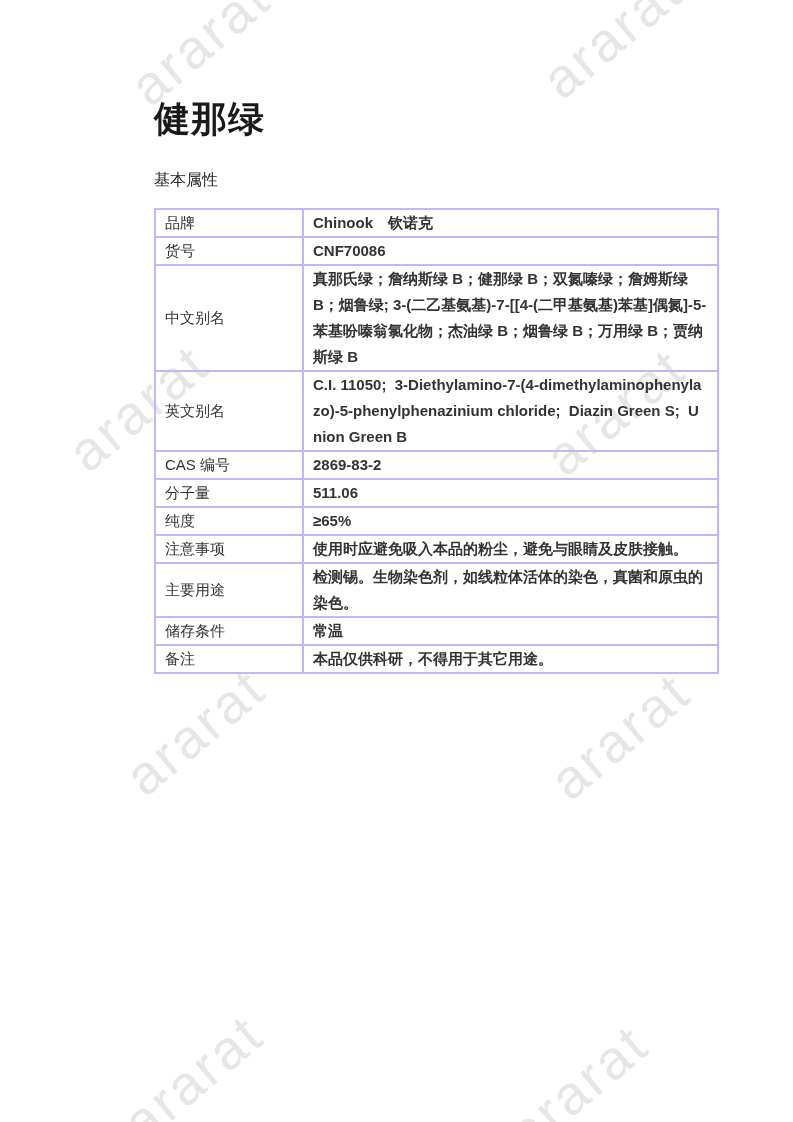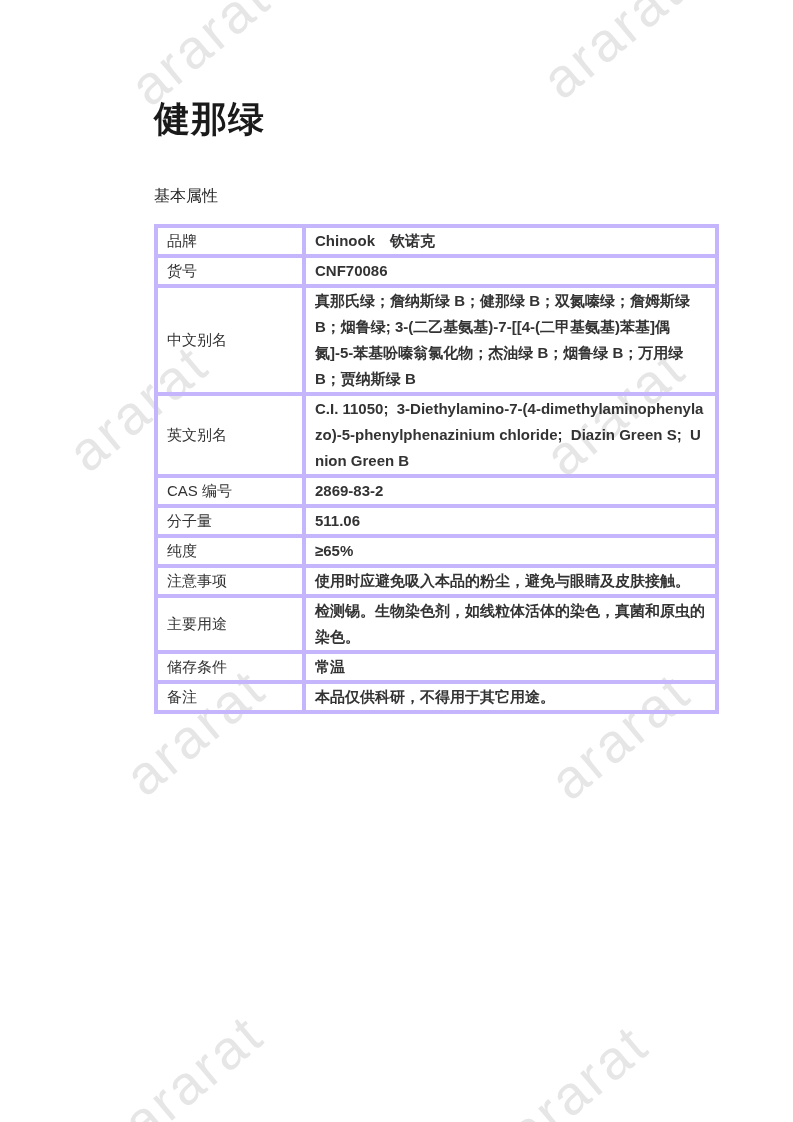--- a/index.html
+++ b/index.html
@@ -42,34 +42,34 @@
     padding-left: 38px;
   }
   .doc-title {
     font-size: 36px;
     line-height: 44px;
     font-weight: 600;
     color: #1a1a1a;
     letter-spacing: 1px;
   }
   .section-title {
-    margin-top: 44px;
+    margin-top: 28px;
     font-size: 16px;
     line-height: 22px;
     color: #262626;
   }
   table.props {
     margin-top: 17px;
     width: 565px;
     border-collapse: collapse;
     table-layout: fixed;
     background: transparent;
   }
   table.props td {
-    border: 4px solid #c4b5fd;
+    border: 2px solid #c4b5fd;
     font-size: 15px;
     line-height: 26px;
     color: #333333;
     padding: 0 9px;
     vertical-align: middle;
     background: transparent;
   }
   td.lbl { width: 148px; }
   td.val {
     white-space: pre-wrap;

